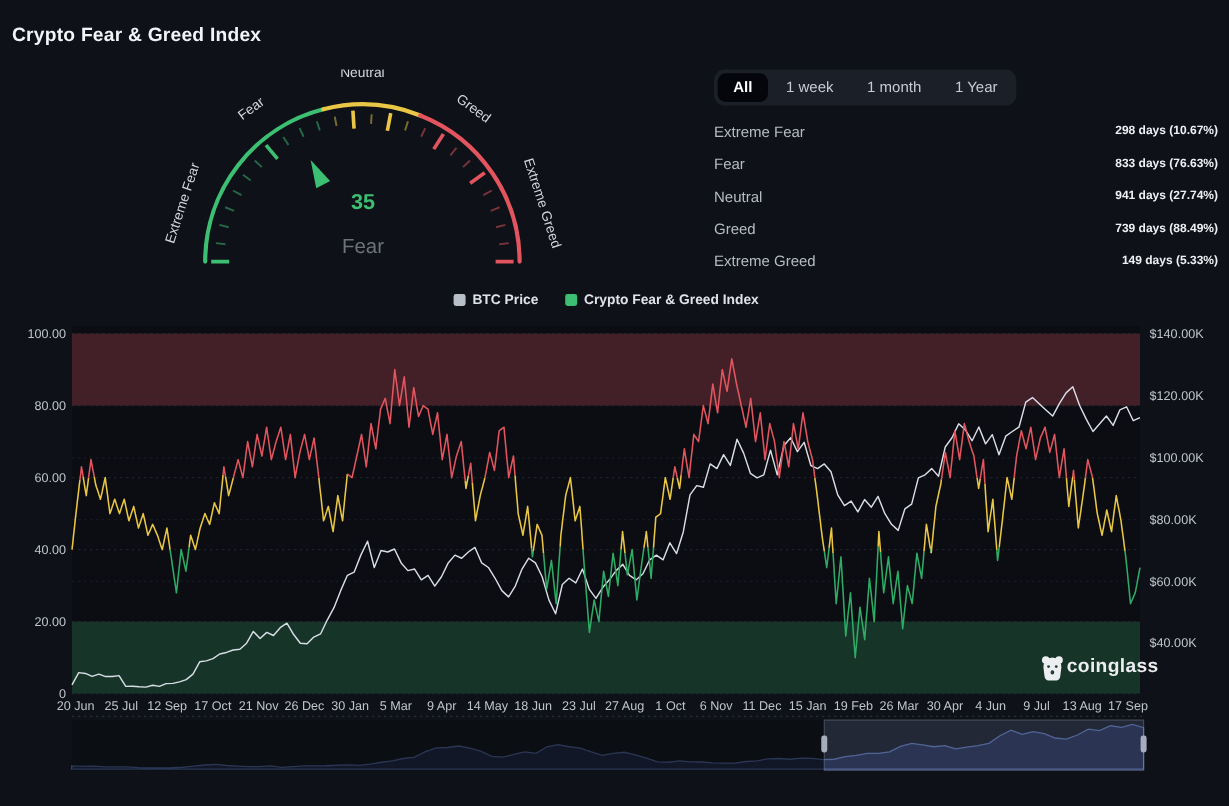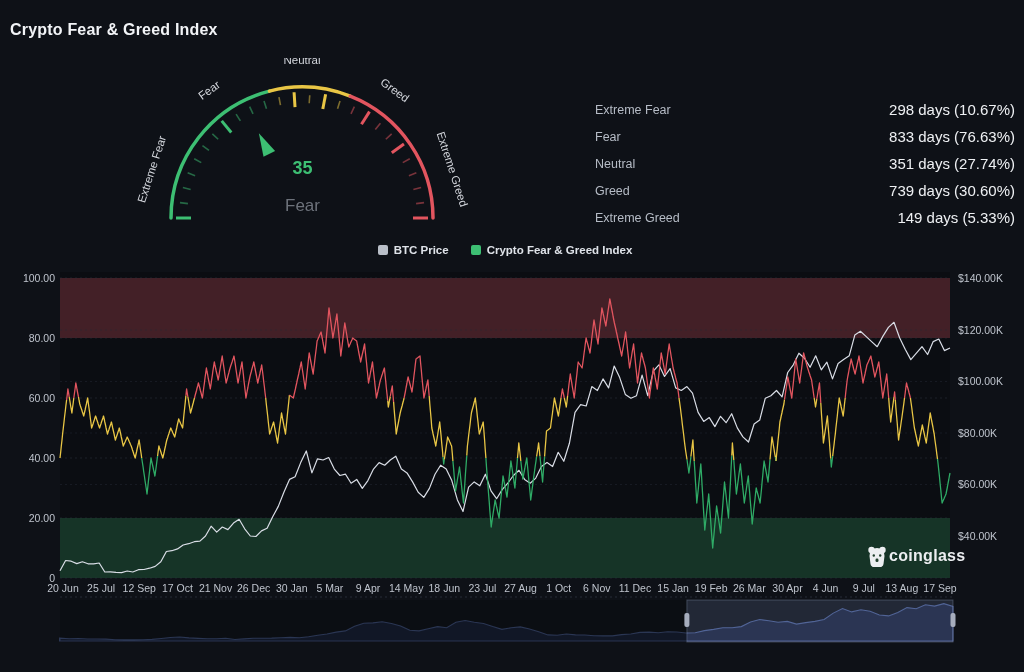--- a/index.html
+++ b/index.html
@@ -7,21 +7,21 @@
         font-family:"Liberation Sans",sans-serif;color:#e8eaee;}
   .title{position:absolute;left:10px;top:21px;font-size:16px;font-weight:bold;letter-spacing:.2px;color:#f2f4f7;}
   .tabs{position:absolute;left:595px;top:58px;display:flex;align-items:center;background:#1b1f27;
         border-radius:9px;padding:3px;gap:2px;}
   .tab{border:0;background:transparent;color:#c7ccd4;font-family:"Liberation Sans",sans-serif;
        font-size:12.5px;padding:5px 13px;border-radius:7px;cursor:pointer;}
   .tab.sel{background:#04060b;color:#ffffff;font-weight:bold;}
   .stats{position:absolute;left:595px;top:96px;width:420px;}
   .stat-row{display:flex;justify-content:space-between;align-items:center;height:27px;}
   .stat-label{font-size:12.5px;color:#b6bcc6;}
-  .stat-value{font-size:15px;font-weight:normal;color:#eef0f3;}
+  .stat-value{font-size:10px;font-weight:bold;color:#eef0f3;}
   .legend{position:absolute;left:60px;top:244px;width:890px;display:flex;justify-content:center;gap:22px;}
   .legend-item{display:flex;align-items:center;gap:6px;cursor:pointer;}
   .legend-swatch{width:10px;height:10px;border-radius:2px;}
   .legend-label{font-size:11.5px;font-weight:bold;color:#dfe3e9;}
   svg.layer{position:absolute;}
   #gauge{left:130px;top:58px;}
   #chart{left:0;top:0;}
   .gauge-value{position:absolute;left:240px;top:158px;width:125px;text-align:center;
                font-size:18px;font-weight:bold;}
   .gauge-sentiment{position:absolute;left:240px;top:196px;width:125px;text-align:center;font-size:17px;}
@@ -71,37 +71,43 @@
       <polygon points="128.87090252474306,75.35438020210505 145.10422642597703,92.89659201013046 133.52114161152824,98.79846850674457" fill="#3dbf73"></polygon>
       <text x="25.537296490546368" y="112.4113828662581" text-anchor="middle" class="gauge-zone-label" transform="rotate(-72,25.537296490546368,112.4113828662581)">Extreme Fear</text>
       <text x="81.48107114695915" y="35.411382866258094" text-anchor="middle" class="gauge-zone-label" transform="rotate(-36,81.48107114695915,35.411382866258094)">Fear</text>
       <text x="172" y="6" text-anchor="middle" class="gauge-zone-label" transform="rotate(0,172,6)">Neutral</text>
       <text x="262.51892885304085" y="35.411382866258094" text-anchor="middle" class="gauge-zone-label" transform="rotate(36,262.51892885304085,35.411382866258094)">Greed</text>
       <text x="318.4627035094536" y="112.4113828662581" text-anchor="middle" class="gauge-zone-label" transform="rotate(72,318.4627035094536,112.4113828662581)">Extreme Greed</text>
     </svg>
   <div class="gauge-value" style="color: rgb(61, 191, 115);">35</div>
   <div class="gauge-sentiment" style="color: rgb(109, 114, 123);">Fear</div>
 
+  <div class="tabs">
+      <button class="tab sel">All</button>
+      <button class="tab">1 week</button>
+      <button class="tab">1 month</button>
+      <button class="tab">1 Year</button>
+    </div>
 
   <div class="stats">
       <div class="stat-row">
         <span class="stat-label">Extreme Fear</span>
         <span class="stat-value">298 days (10.67%)</span>
       </div>
       <div class="stat-row">
         <span class="stat-label">Fear</span>
         <span class="stat-value">833 days (76.63%)</span>
       </div>
       <div class="stat-row">
         <span class="stat-label">Neutral</span>
-        <span class="stat-value">351 days (27.74%)</span>
+        <span class="stat-value">941 days (27.74%)</span>
       </div>
       <div class="stat-row">
         <span class="stat-label">Greed</span>
-        <span class="stat-value">739 days (30.60%)</span>
+        <span class="stat-value">739 days (88.49%)</span>
       </div>
       <div class="stat-row">
         <span class="stat-label">Extreme Greed</span>
         <span class="stat-value">149 days (5.33%)</span>
       </div>
     </div>
 
   <div class="legend">
       <div class="legend-item">
         <span class="legend-swatch" style="background: rgb(185, 191, 200);"></span>

